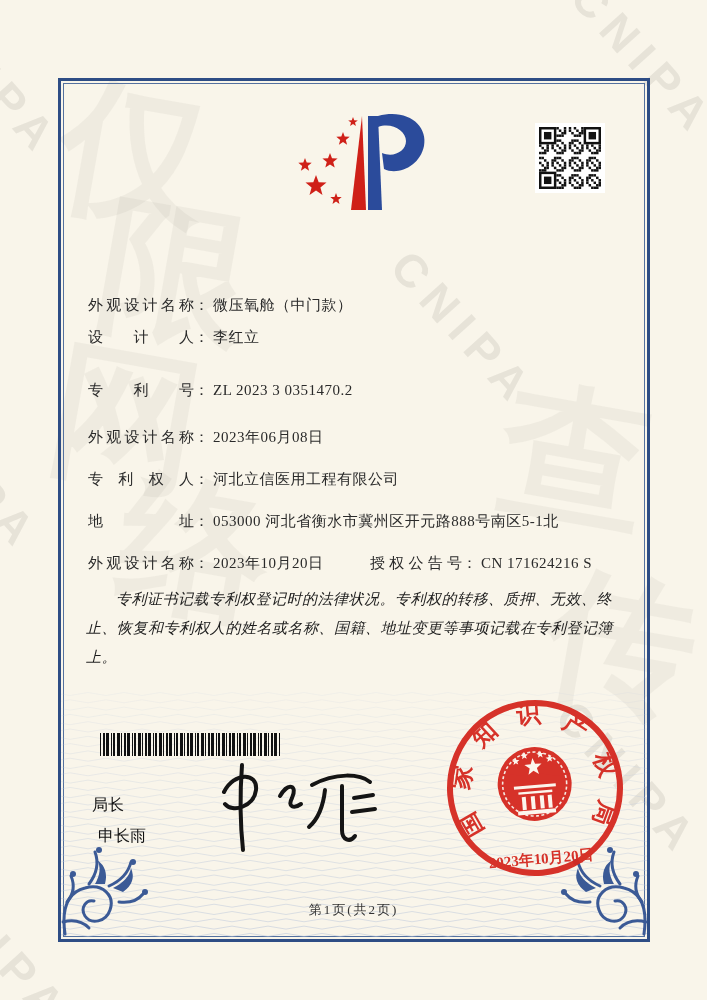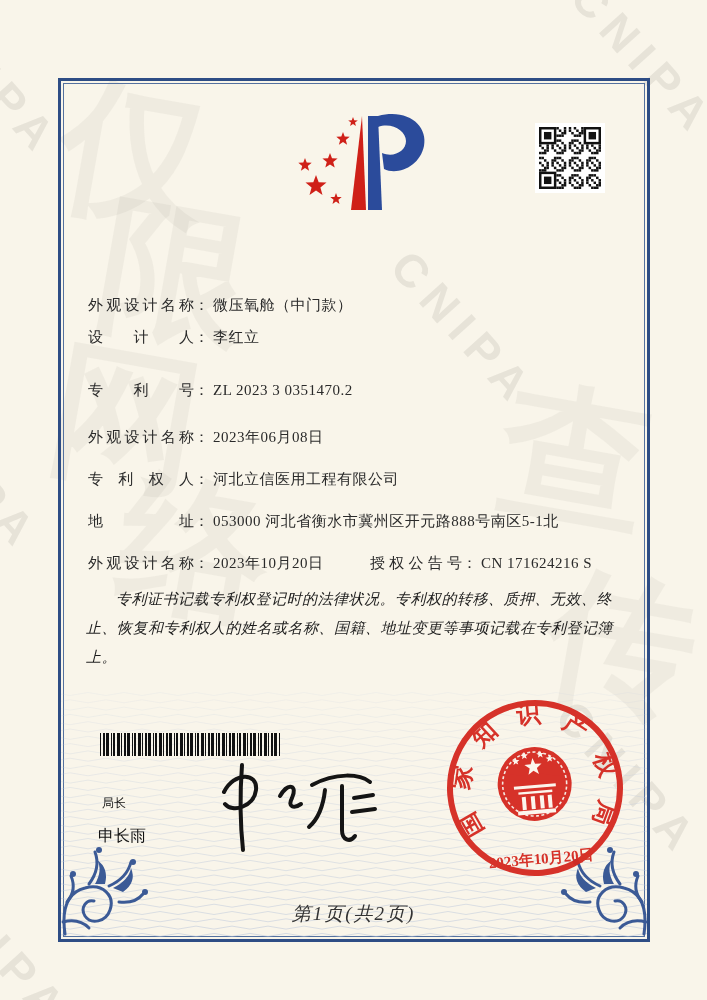--- a/index.html
+++ b/index.html
@@ -61,32 +61,32 @@
     font-size:15px; line-height:29px; font-style:italic; color:#1d1d1d;
   }
   .body-text p{ margin:0; text-indent:2em; letter-spacing:.5px;}
   
   .barcode{
     position:absolute; left:100px; top:733px; width:190px; height:23px;
     display:flex; align-items:stretch;
   }
   .barcode i{ display:block; height:100%;}
   
-  .sig-role{ position:absolute; left:102px; top:795px; font-size:12px;
+  .sig-role{ position:absolute; left:92px; top:795px; font-size:16px;
     font-family:Liberation Serif, serif; color:#111;}
   .sig-name{ position:absolute; left:98px; top:826px; font-size:16px;
     font-family:"Liberation Sans","DejaVu Sans",sans-serif; color:#111;}
   .sig-script{ position:absolute; left:196px; top:760px;}
   
   .seal{ position:absolute; left:443px; top:695px; width:184px; height:186px;
     transform:rotate(-5deg); opacity:.95;}
   
   .page-no{
     position:absolute; left:0; top:901px; width:100%; text-align:center;
-    font-size:19px; letter-spacing:2px; color:#333;font-style:italic;
+    font-size:13px; letter-spacing:2px; color:#333;
   }
   .next-note{
     position:absolute; left:0; top:948px; width:100%; text-align:center;
     font-size:16px; letter-spacing:3px; color:#1d1d1d;
   }
   .corner{ position:absolute; pointer-events:none;}
   .corner.bl{ left:59px; top:826px;}
   .corner.br{ right:57px; top:826px; transform:scaleX(-1);}
 </style>
 </head>

